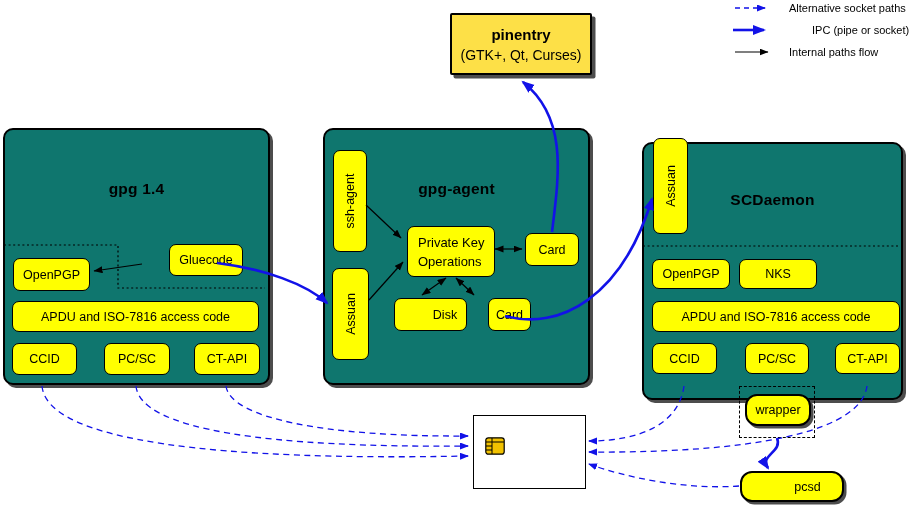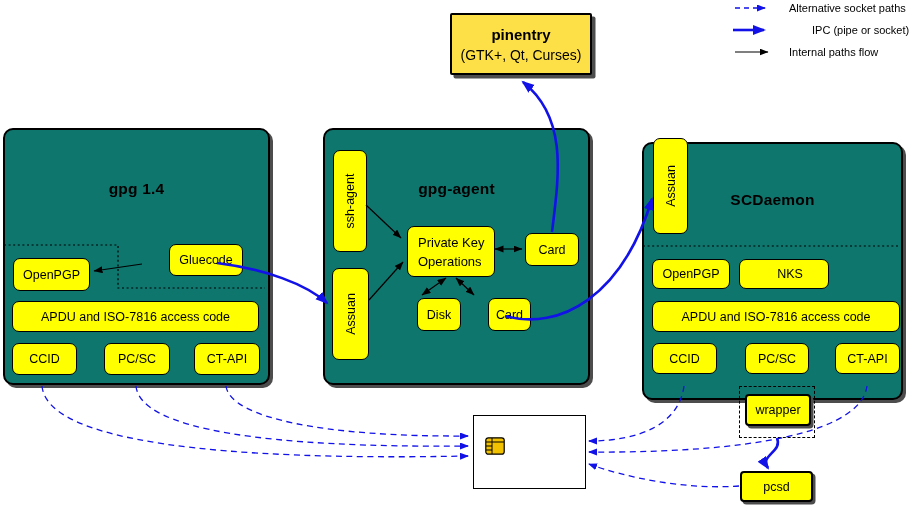--- a/index.html
+++ b/index.html
@@ -18,21 +18,21 @@
   .sbox {
     position:absolute; background:#ffff00; border:1.4px solid #000;
     border-radius:7px; display:flex; align-items:center; justify-content:center;
     font-size:12.5px; white-space:nowrap;
   }
   .vbox span { transform:rotate(-90deg); white-space:nowrap; }
   .pko { flex-direction:column; align-items:flex-start; justify-content:center;
          padding-left:10px; line-height:19px; font-size:13px; }
   .thickbox {
     position:absolute; background:#ffff00; border:2.5px solid #000;
-    border-radius:4px; box-shadow:2.5px 2.5px 0 #4d4d4d;
+    border-radius:12px; box-shadow:2.5px 2.5px 0 #4d4d4d;
     display:flex; align-items:center; justify-content:center; font-size:12.5px;
   }
   .dashedframe {
     position:absolute; border:1.5px dashed #000; background:transparent;
   }
   .pinentry {
     position:absolute; background:#fde047; border:2.5px solid #000;
     border-radius:2px; box-shadow:3.5px 3.5px 0 #4d4d4d; text-align:center;
   }
   .pinentry .t1 { margin-top:11px; font-weight:bold; font-size:15px; }
@@ -86,57 +86,57 @@
   <div class="sbox vbox" style="left:332px; top:268px; width:35px; height:90px;">
     <span>Assuan</span>
   </div>
   <div class="sbox pko" style="left:407px; top:226px; width:76px; height:49px;">
     <span>Private Key</span>
     <span>Operations</span>
   </div>
   <div class="sbox" style="left:525px; top:233px; width:52px; height:31px;">
     <span>Card</span>
   </div>
-  <div class="sbox" style="left:417px; top:298px; width:42px; height:31px;">
+  <div class="sbox" style="left:394px; top:298px; width:42px; height:31px;padding-left:29px;">
     <span>Disk</span>
   </div>
   <div class="sbox" style="left:488px; top:298px; width:41px; height:31px;">
     <span>Card</span>
   </div>
 
   <div class="bigbox" style="left:642px; top:127px; width:257px; height:254px;margin-top:15px;">
     <div class="bigtitle" style="top:47px;">SCDaemon</div>
   </div>
   <div class="sbox vbox" style="left:653px; top:138px; width:33px; height:94px;">
     <span>Assuan</span>
   </div>
   <div class="sbox" style="left:652px; top:259px; width:76px; height:28px;">
     <span>OpenPGP</span>
   </div>
-  <div class="sbox" style="left:739px; top:259px; width:76px; height:28px;padding-left:12px;">
+  <div class="sbox" style="left:739px; top:259px; width:76px; height:28px;">
     <span>NKS</span>
   </div>
   <div class="sbox" style="left:652px; top:301px; width:246px; height:29px;">
     <span>APDU and ISO-7816 access code</span>
   </div>
   <div class="sbox" style="left:652px; top:343px; width:63px; height:29px;">
     <span>CCID</span>
   </div>
   <div class="sbox" style="left:745px; top:343px; width:62px; height:29px;">
     <span>PC/SC</span>
   </div>
   <div class="sbox" style="left:835px; top:343px; width:63px; height:29px;">
     <span>CT-API</span>
   </div>
 
   <div class="dashedframe" style="left:739px; top:386px; width:74px; height:50px;"></div>
   <div class="thickbox" style="left:745px; top:394px; width:62px; height:28px;">
     <span>wrapper</span>
   </div>
-  <div class="thickbox" style="left:740px; top:471px; width:69px; height:27px;">
+  <div class="thickbox" style="left:740px; top:471px; width:69px; height:27px;padding-left:31px;">
     <span>pcsd</span>
   </div>
 
   <div class="smartcard">
     <svg class="chip" width="20" height="18">
       <rect x="0.8" y="0.8" width="18.4" height="16.4" rx="2.5" fill="#f2c200" stroke="#000" stroke-width="1.2"></rect>
       <line x1="7" y1="1" x2="7" y2="17" stroke="#000" stroke-width="1"></line>
       <line x1="1" y1="5" x2="7" y2="5" stroke="#000" stroke-width="1"></line>
       <line x1="1" y1="9" x2="7" y2="9" stroke="#000" stroke-width="1"></line>
       <line x1="1" y1="13" x2="7" y2="13" stroke="#000" stroke-width="1"></line>

